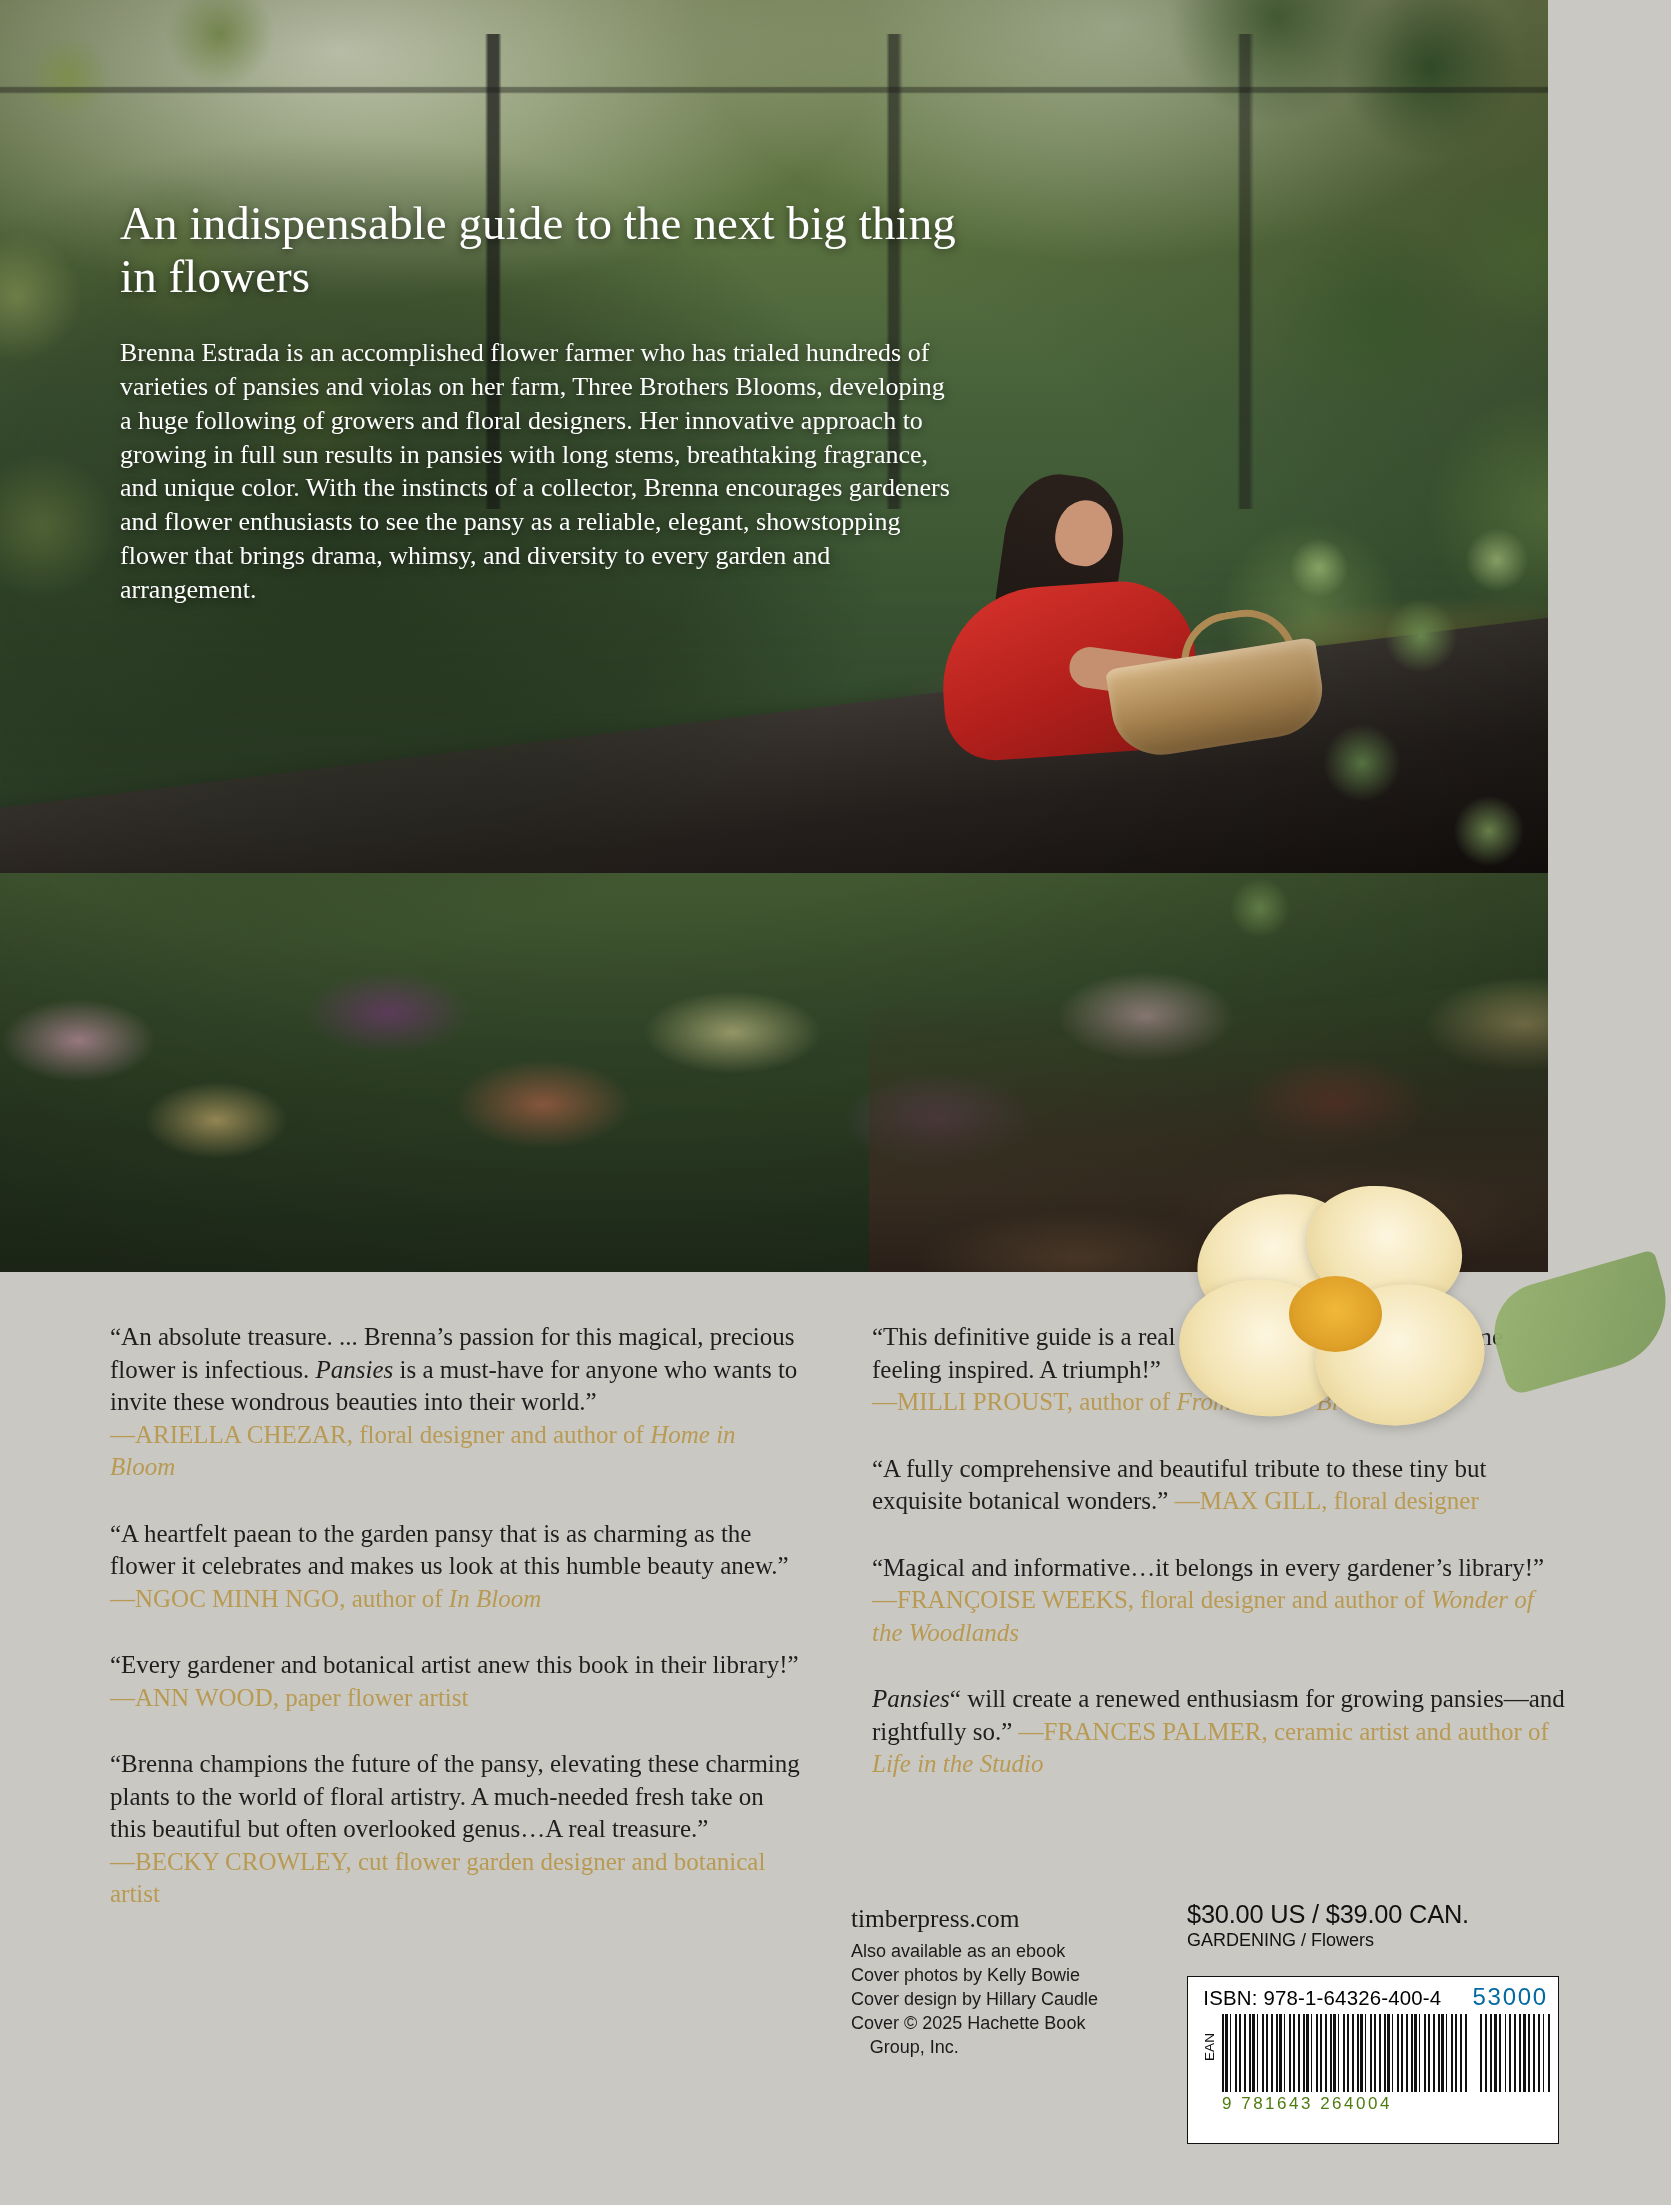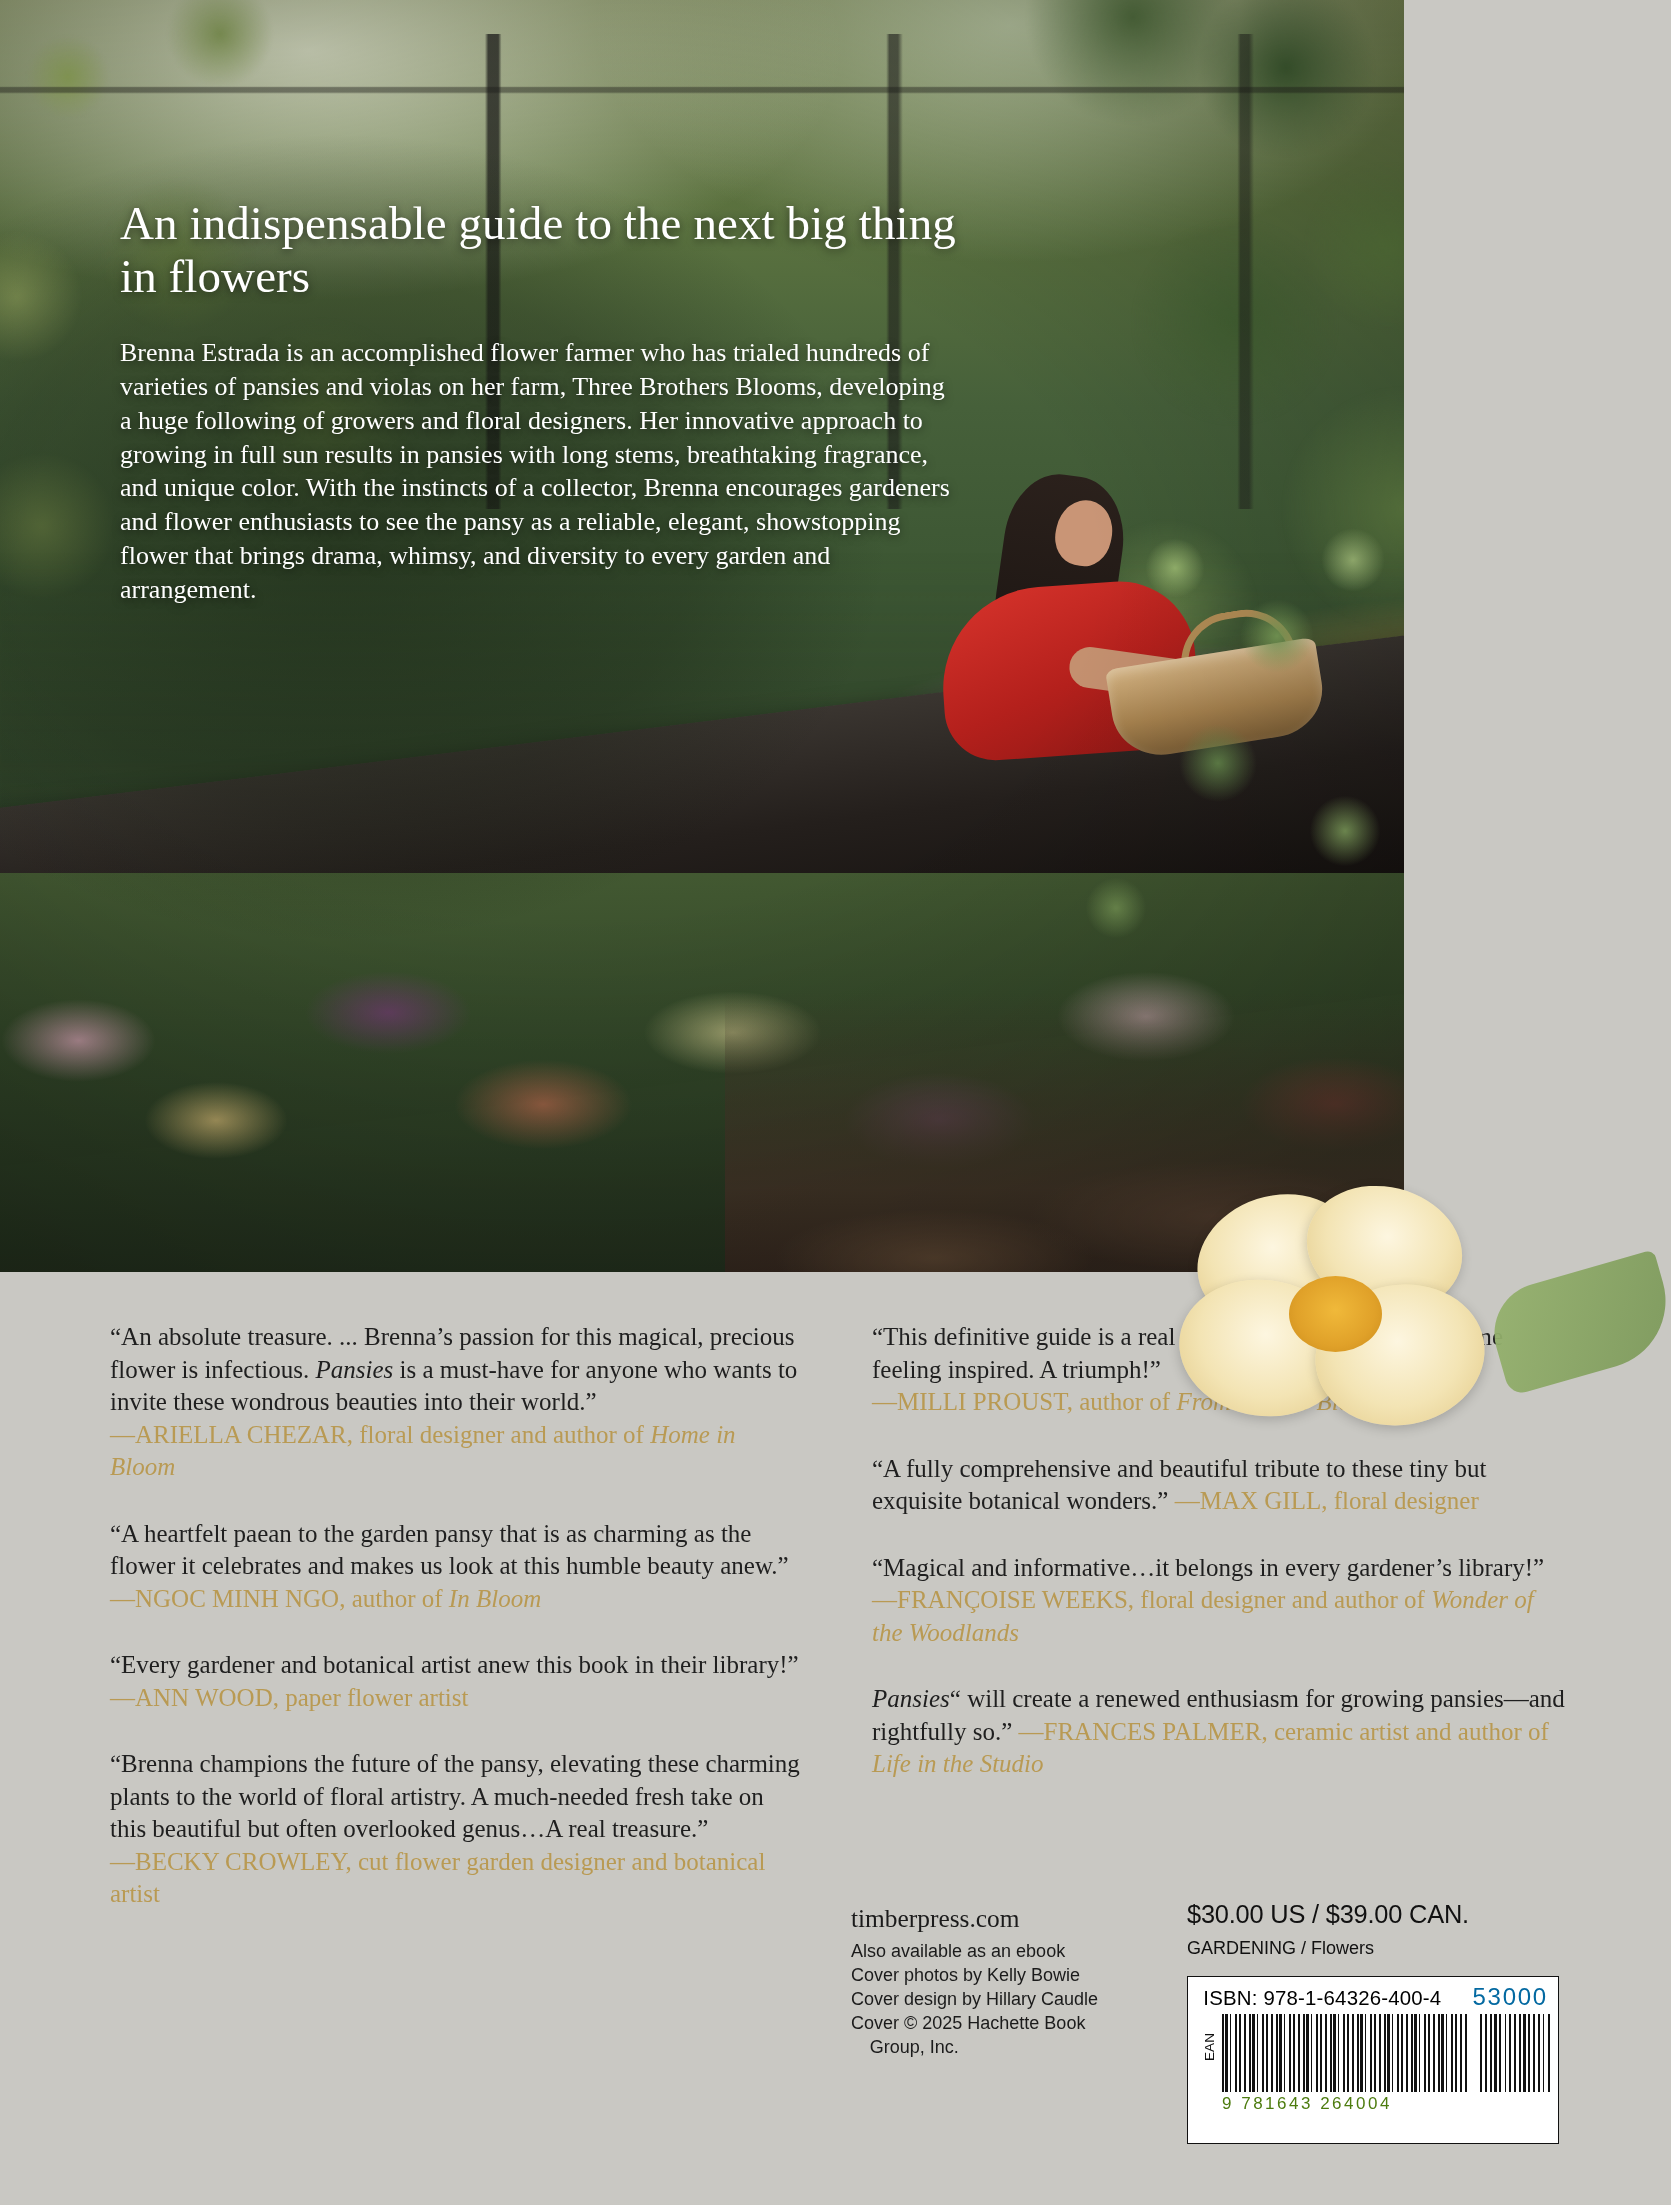--- a/index.html
+++ b/index.html
@@ -18,21 +18,21 @@
     width: 1672px;
     height: 2205px;
     background: #c9c8c3;
     overflow: hidden;
   }
 
   
   .photo {
     position: absolute;
     left: 0; top: 0;
-    width: 1404px;
+    width: 1548px;
     height: 1272px;
     overflow: hidden;
     background: #2e3a22;
   }
   
   .photo .sky {
     position: absolute; inset: 0;
     background:
       radial-gradient(ellipse 763px 356px at 22% 4%, rgba(232,236,214,0.85), rgba(232,236,214,0) 70%),
       radial-gradient(ellipse 594px 339px at 72% 2%, rgba(215,228,196,0.75), rgba(215,228,196,0) 70%),
@@ -267,21 +267,21 @@
 
   .price-block {
     position: absolute;
     left: 1187px; top: 1900px;
     font-family: "Liberation Sans", sans-serif;
     color: #111;
   }
   .price {
     font-size: 25.4px;
     letter-spacing: -0.2px;
-    margin-bottom: 9px;
+    margin-bottom: 1px;
   }
   .category {
     font-size: 18px;
   }
 
   .barcode-box {
     position: absolute;
     left: 1187px; top: 1976px;
     width: 372px; height: 168px;
     background: #ffffff;

